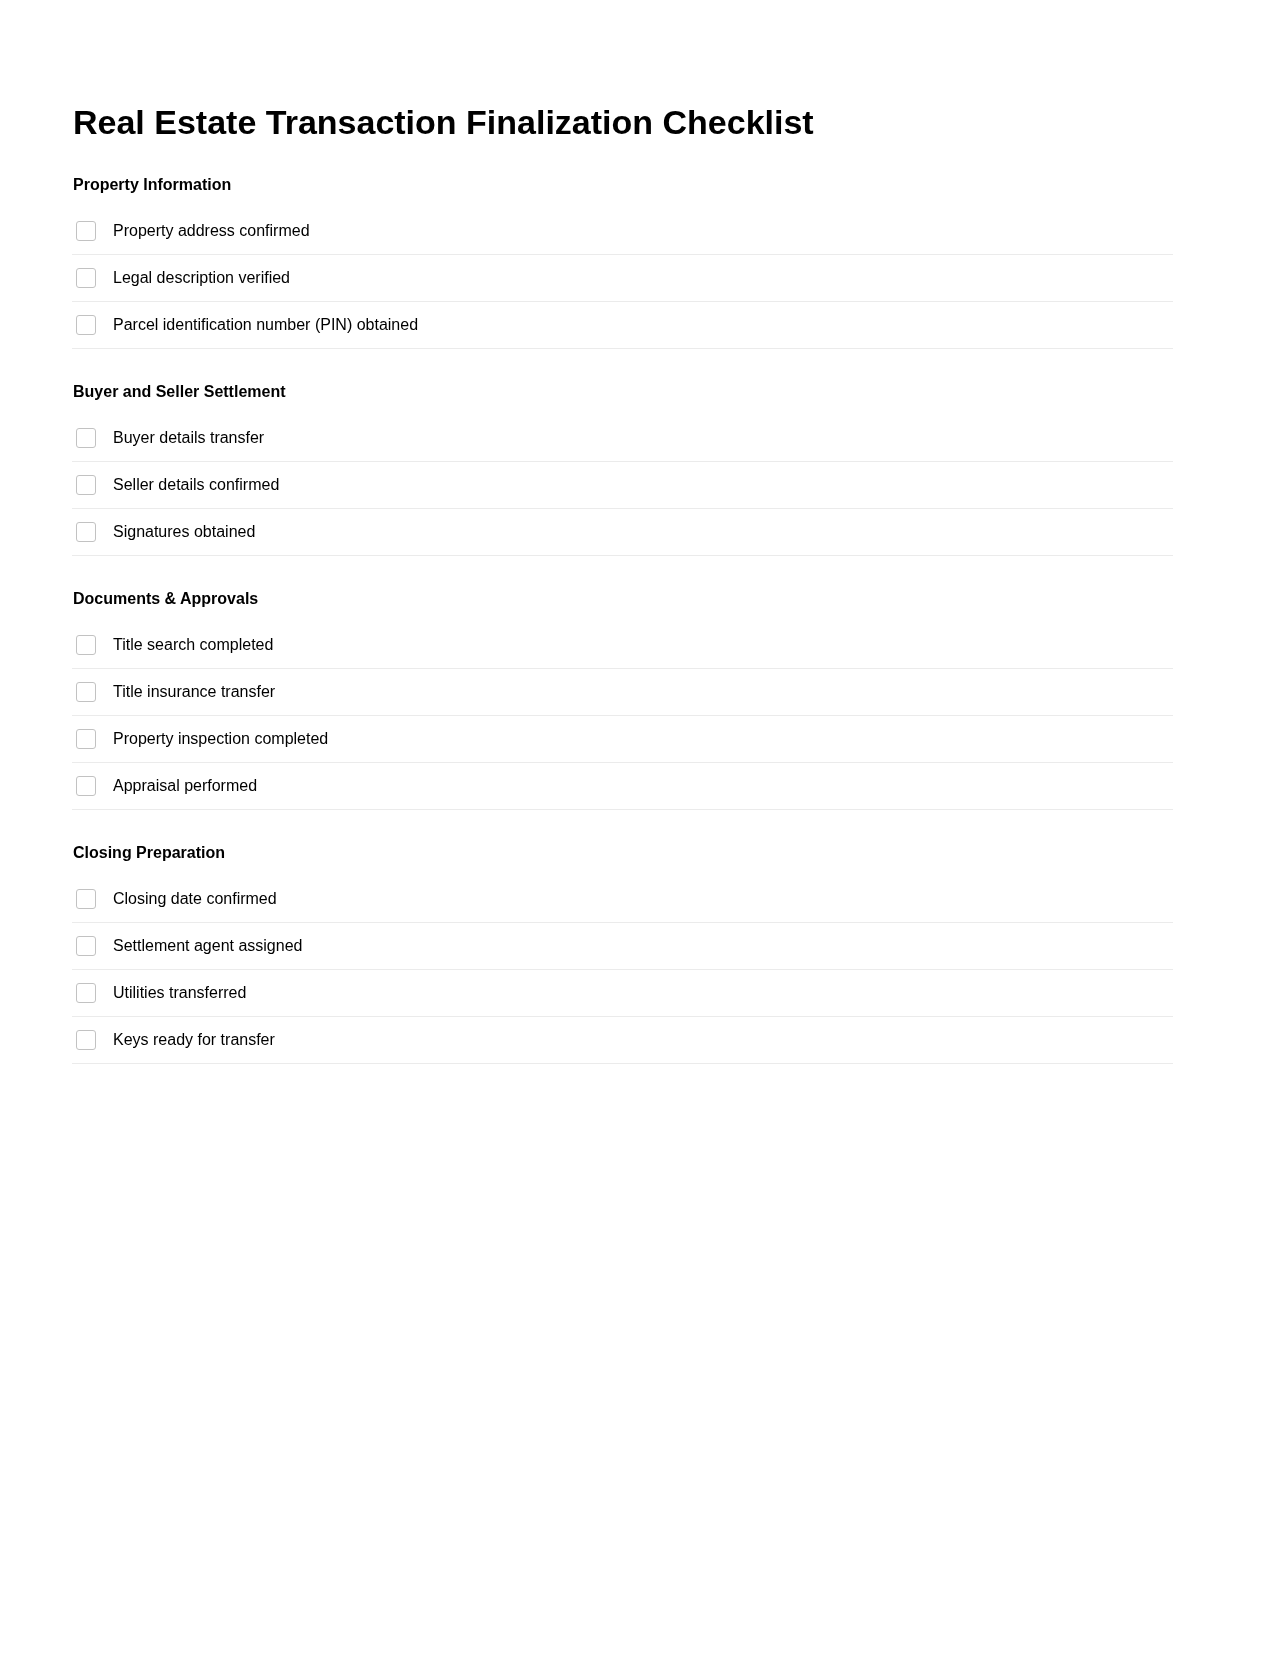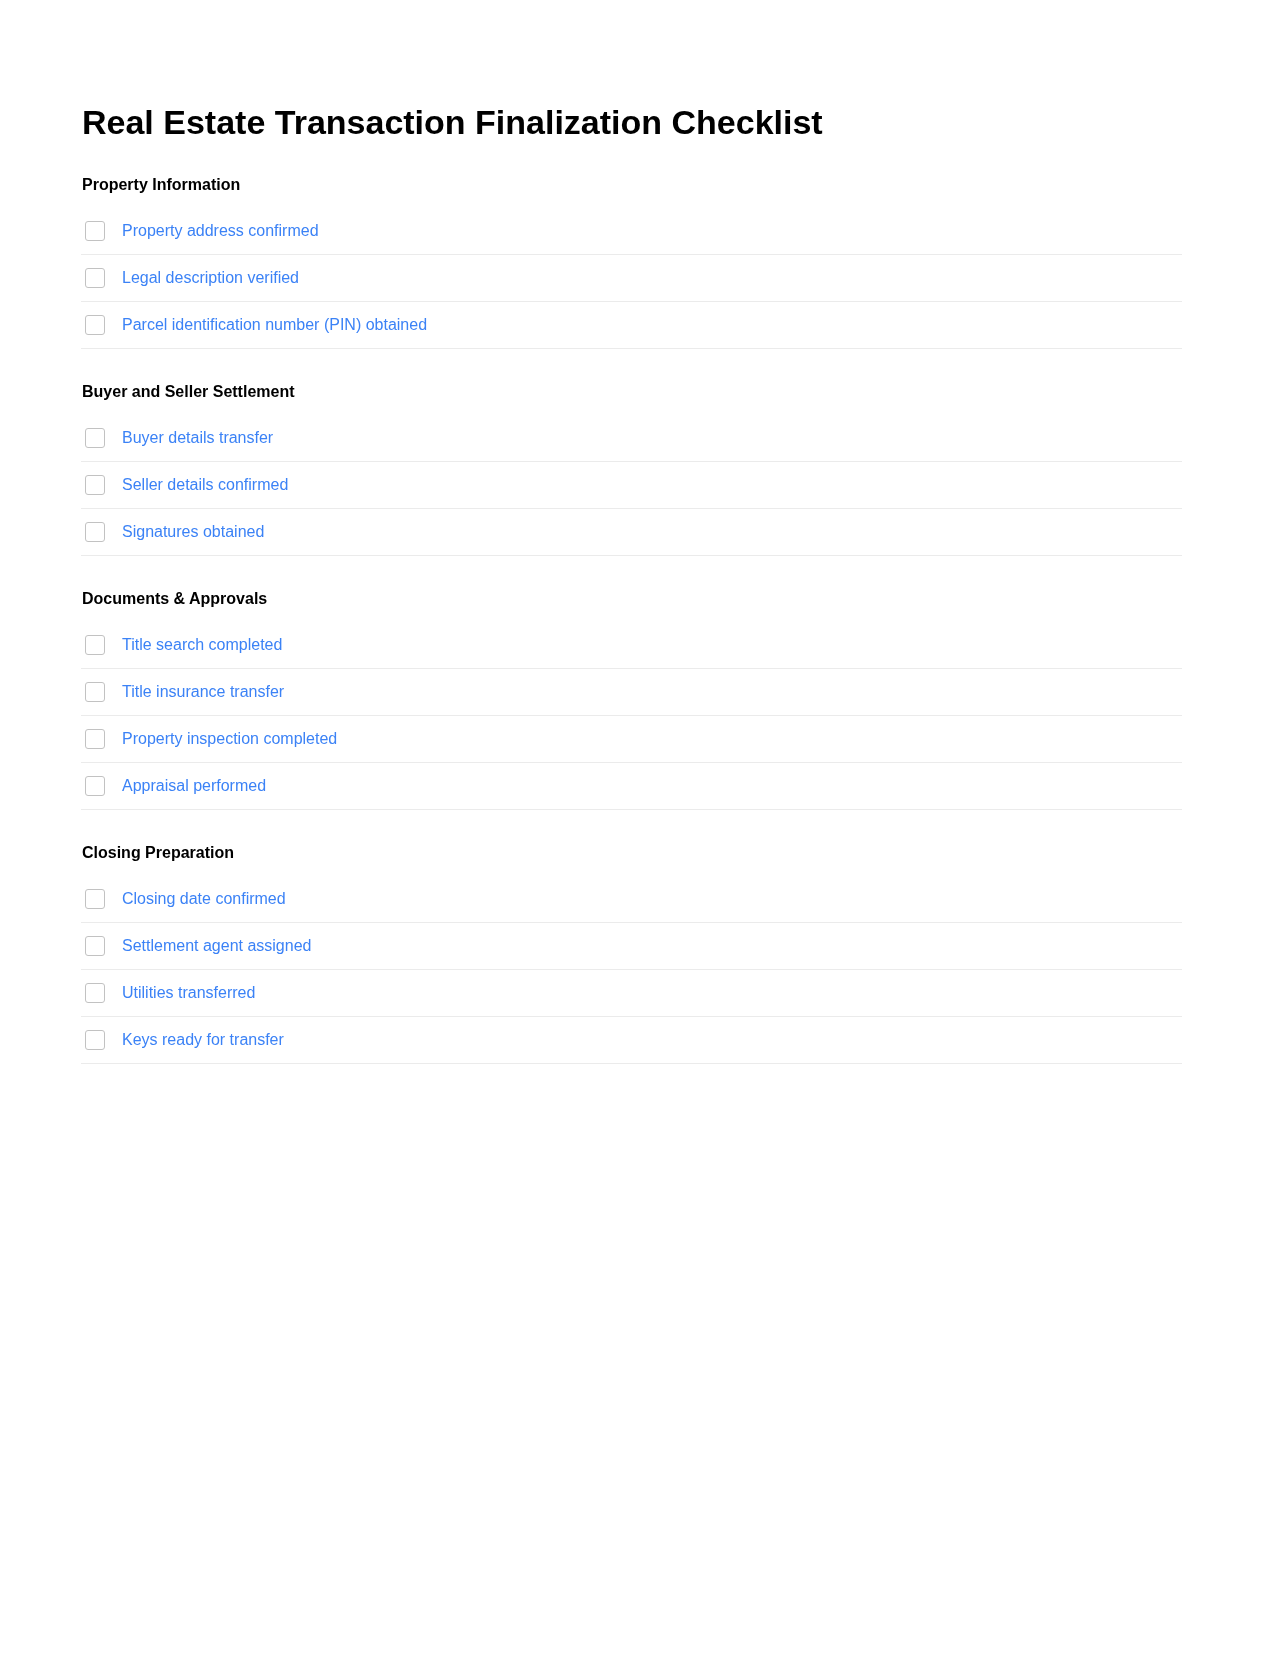--- a/index.html
+++ b/index.html
@@ -1,26 +1,26 @@
 <!DOCTYPE html>
 <html><head>
 <meta charset="utf-8">
 <style>
   html, body { margin: 0; padding: 0; background: #ffffff; }
   body { width: 1263px; height: 1665px; position: relative; overflow: hidden;
          font-family: "Liberation Sans", sans-serif; color: #111111; }
   .page { position: absolute; left: 0; top: 0; width: 1263px; height: 1299px; overflow: hidden; }
-  .content { position: absolute; left: 81px; top: 102px; width: 1101px; }
+  .content { position: absolute; left: 72px; top: 102px; width: 1101px; }
   .title { margin: 0; font-size: 34px; line-height: 40px; font-weight: bold; color: #000; padding-left: 1px; }
   .section { margin-top: 31px; }
   .section.first { margin-top: 31px; }
   .section-heading { margin: 0 0 11px 0; font-size: 16px; line-height: 24px; font-weight: bold; color: #000; padding-left: 1px; }
   .item { display: flex; align-items: center; height: 20px; padding: 13px 0; border-bottom: 1px solid #ebebeb; cursor: pointer; }
   .checkbox { box-sizing: border-box; width: 20px; height: 20px; margin-left: 4px; border: 1.5px solid #c2c2c2; border-radius: 3px; background: #fff; flex: 0 0 auto; }
-  .label { margin-left: 17px; font-size: 16px; line-height: 20px; color: #3b82f6; white-space: nowrap; }
+  .label { margin-left: 17px; font-size: 16px; line-height: 20px; color: #000000; white-space: nowrap; }
 </style>
 </head>
 <body>
 
 <div class="page">
   <div class="content">
     <h1 class="title">Real Estate Transaction Finalization Checklist</h1>
 
     <div class="section first">
       <h2 class="section-heading">Property Information</h2>

